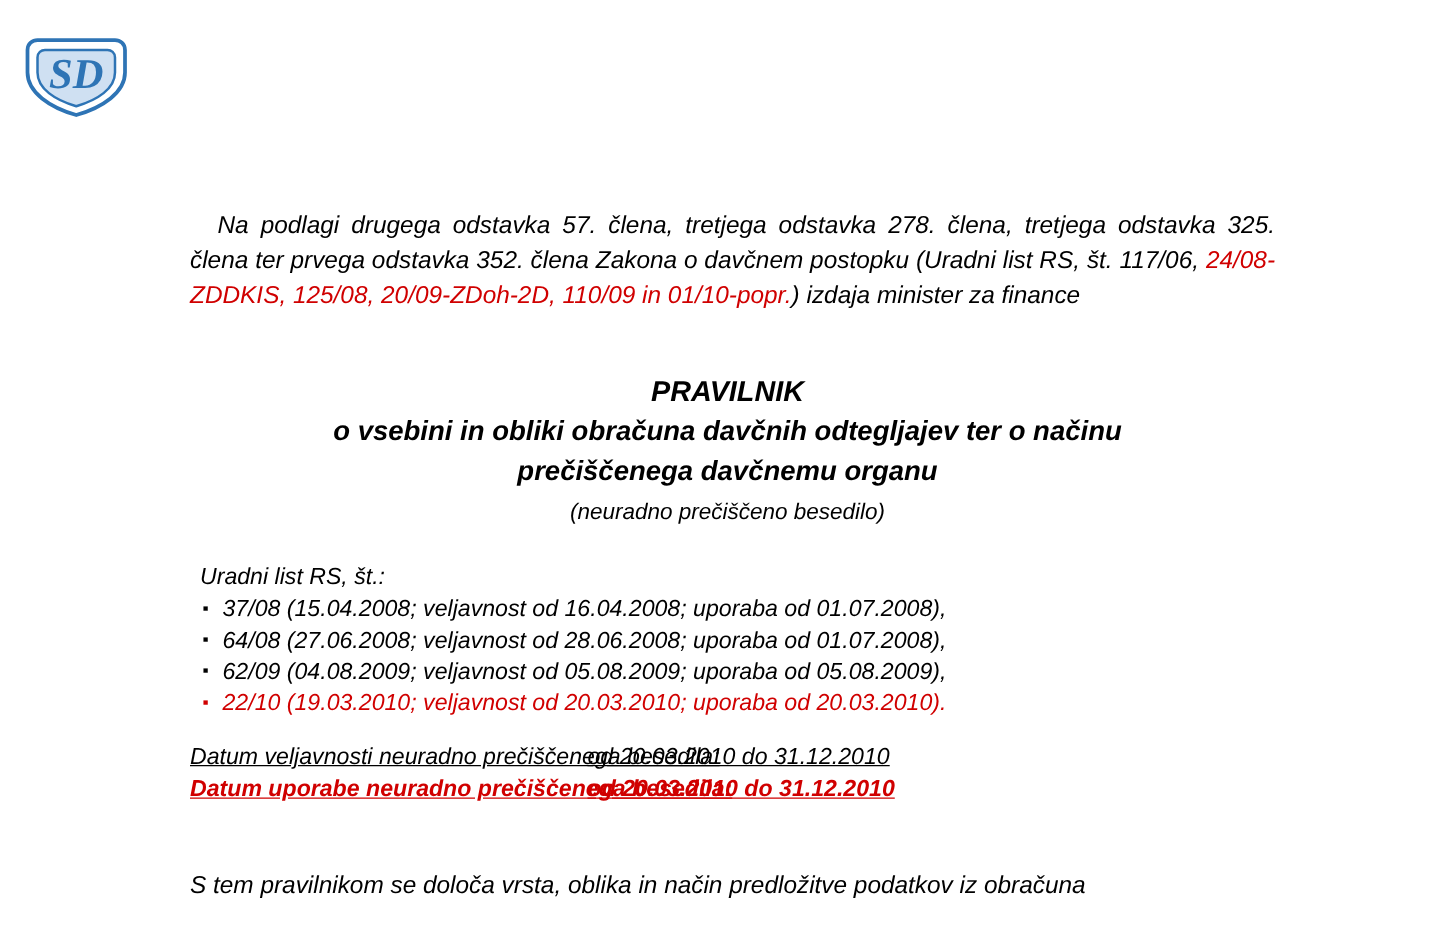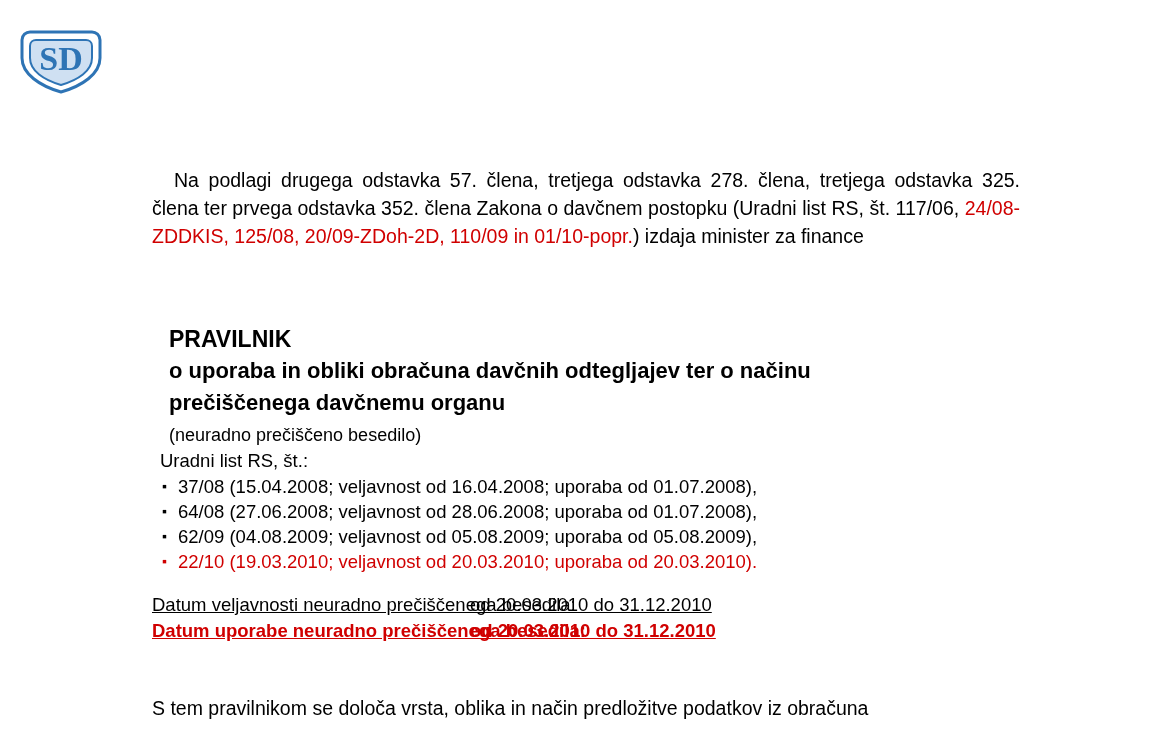--- a/index.html
+++ b/index.html
@@ -12,20 +12,21 @@
     height: 743px;
     overflow: hidden;
     font-family: "Liberation Sans", sans-serif;
     color: #000000;
   }
   .page {
     position: relative;
     width: 1157px;
     height: 608px;
     background: #ffffff;
+    font-style: italic;
   }
   
   .logo {
     position: absolute;
     left: 16px;
     top: 26px;
     width: 90px;
     height: 70px;
   }
   
@@ -40,24 +41,24 @@
     text-justify: inter-word;
   }
   .preamble .first-indent {
     display: inline-block;
     width: 22px;
   }
   .red { color: #d00000; }
   
   .title-block {
     position: absolute;
-    left: 169px;
+    left: 148px;
     top: 298px;
     width: 868px;
-    margin-top: 26px;
+    text-align: center;
   }
   .title-main {
     font-size: 23px;
     font-weight: bold;
     line-height: 30px;
   }
   .title-sub {
     font-size: 22px;
     font-weight: bold;
     line-height: 30px;
@@ -151,21 +152,21 @@
       <text x="45" y="44" font-family="Liberation Serif, serif" font-size="34" font-weight="bold" fill="#2e74b5" text-anchor="middle">SD</text>
     </svg>
   </div>
 
   <div class="preamble">
     <span class="first-indent"></span><span>Na podlagi drugega odstavka 57. člena, tretjega odstavka 278. člena, tretjega odstavka 325. člena ter prvega odstavka 352. člena Zakona o davčnem postopku (Uradni list RS, št. 117/06, </span><span class="red">24/08-ZDDKIS, 125/08, 20/09-ZDoh-2D, 110/09 in 01/10-popr.</span><span>) izdaja minister za finance</span>
   </div>
 
   <div class="title-block">
     <div class="title-main">PRAVILNIK</div>
-    <div class="title-sub">o uporaba in obliki obračuna davčnih odtegljajev ter o načinu</div>
+    <div class="title-sub">o vsebini in obliki obračuna davčnih odtegljajev ter o načinu</div>
     <div class="title-sub">prečiščenega davčnemu organu</div>
     <div class="title-note">(neuradno prečiščeno besedilo)</div>
   </div>
 
   <div class="gazette">
     <div class="gazette-label">Uradni list RS, št.:</div>
 
     <div class="gz-item">
       <span class="bullet">▪</span>
       <span>37/08 (15.04.2008; veljavnost od 16.04.2008; uporaba od 01.07.2008),</span>

